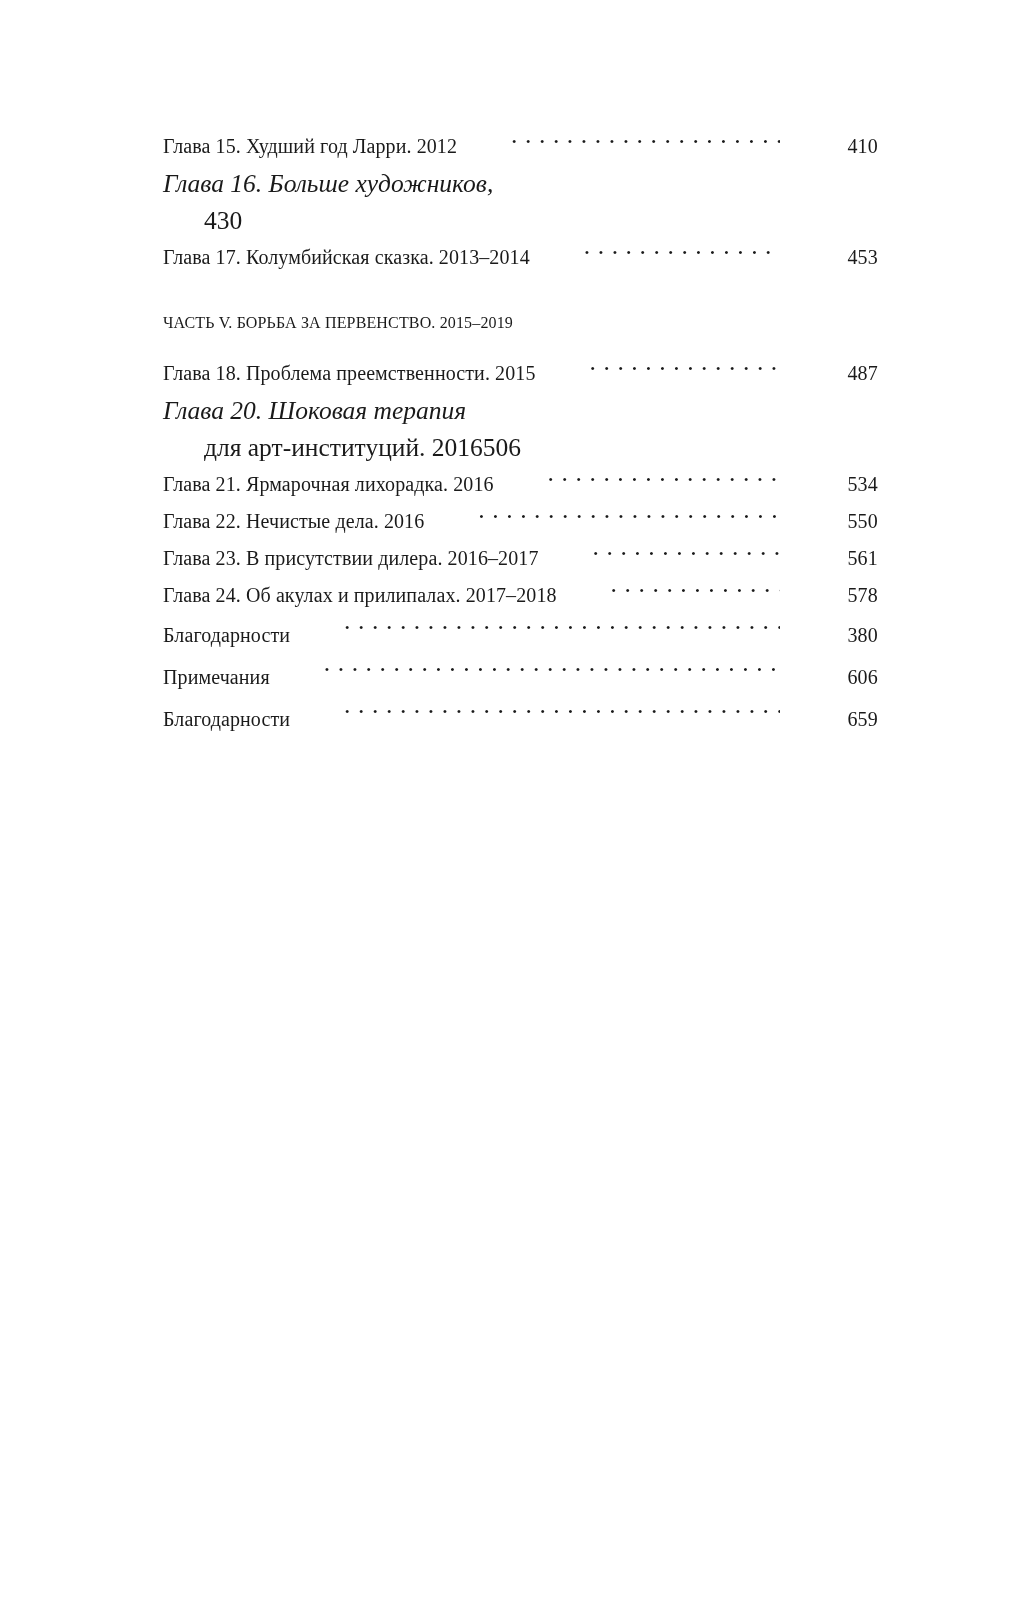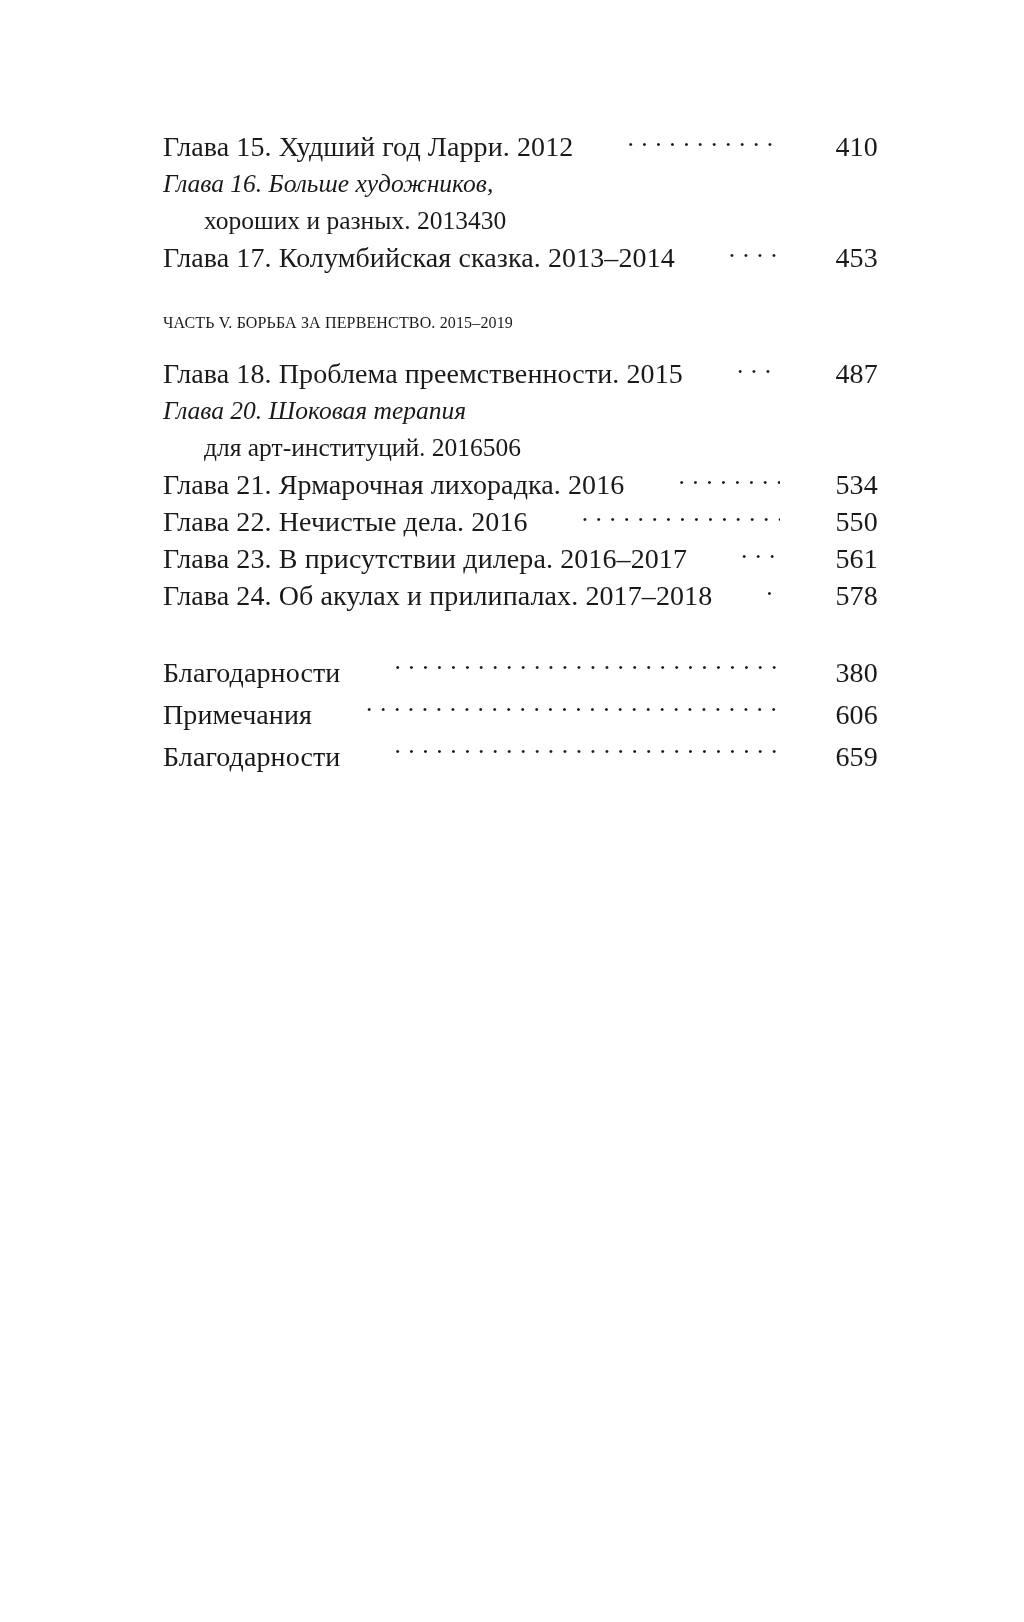--- a/index.html
+++ b/index.html
@@ -30,21 +30,21 @@
     left: 163px;
     top: 128px;
     width: 715px;
   }
 
   
   .entry {
     display: flex;
     align-items: baseline;
     width: 100%;
-    font-size: 28px;
+    font-size: 20px;
     line-height: 37px;
     white-space: nowrap;
     gap: 44px;
   }
 
   .entry .label {
     flex: 0 0 auto;
     letter-spacing: 0.1px;
   }
 
@@ -98,21 +98,20 @@
   .part-heading {
     font-size: 16px;
     line-height: 34px;
     letter-spacing: 0.15px;
     margin-top: 30px;
     margin-bottom: 15px;
     white-space: nowrap;
   }
 
   .backmatter {
-    margin-top: 38px;
   }
   .backmatter .entry {
     line-height: 42px;
   }
 </style>
 </head>
 <body>
 
 <div class="page">
   <div class="toc">
@@ -121,21 +120,20 @@
 
       <div class="entry">
         <span class="label">Глава 15. Худший год Ларри. 2012</span>
         <span class="leader"></span>
         <span class="pageno">410</span>
       </div>
 
       <div class="entry-wrap">
         <div class="first-line">Глава 16. Больше художников,</div>
         <div class="second-line">
-          <span class="label">хороших и разных. 2013</span>
           <span class="leader"></span>
           <span class="pageno">430</span>
         </div>
       </div>
 
       <div class="entry">
         <span class="label">Глава 17. Колумбийская сказка. 2013–2014</span>
         <span class="leader"></span>
         <span class="pageno">453</span>
       </div>

